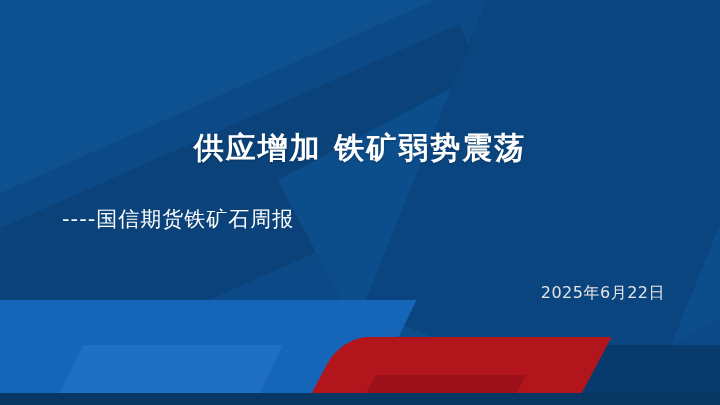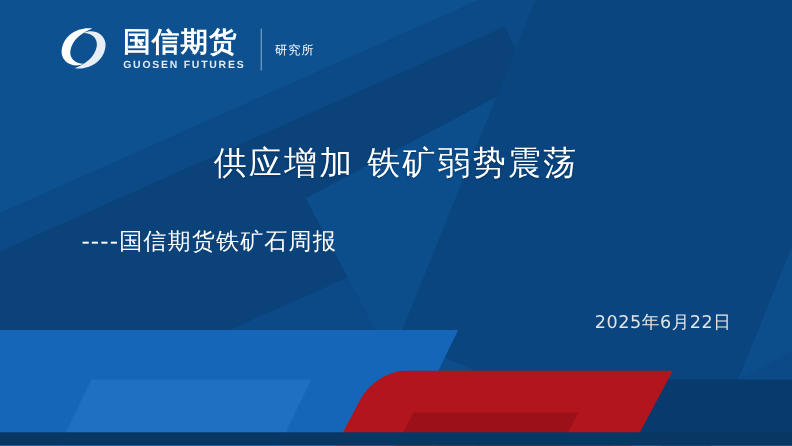--- a/index.html
+++ b/index.html
@@ -161,29 +161,29 @@
 
   
   .title-main {
     position: absolute;
     top: 128px;
     left: 0;
     width: 720px;
     text-align: center;
     font-family: "DejaVu Sans", sans-serif;
     font-size: 30px;
-    font-weight: normal;
+    font-weight: bold;
     color: #ffffff;
     letter-spacing: 2px;
     text-shadow: 0 1px 2px rgba(0,0,0,0.25);
   }
   .title-sub {
     position: absolute;
     top: 205px;
-    left: 74px;
+    left: 62px;
     font-family: "DejaVu Sans", sans-serif;
     font-size: 21px;
     color: #ffffff;
     letter-spacing: 1px;
   }
   .date-text {
     position: absolute;
     top: 283px;
     right: 55px;
     font-family: "DejaVu Sans", sans-serif;
@@ -203,32 +203,18 @@
     <div class="shape diag-band-3"></div>
     <div class="shape diag-band-4"></div>
     <div class="shape bottom-blue"></div>
     <div class="shape bottom-blue-2"></div>
     <div class="shape bottom-dark"></div>
     <div class="shape bottom-red"></div>
     <div class="shape bottom-red-2"></div>
     <div class="bottom-strip"></div>
   </div>
 
-  <div class="logo-block">
-    <div class="logo-mark">
-      <svg width="54" height="50" viewBox="0 0 54 50" xmlns="http://www.w3.org/2000/svg">
-        <path d="M6 28 C6 12, 22 4, 34 6 C24 10, 16 16, 14 26 C13 33, 18 38, 26 38 C18 42, 7 38, 6 28 Z" fill="#ffffff"></path>
-        <path d="M46 20 C46 36, 30 44, 18 42 C28 38, 36 32, 38 22 C39 15, 34 10, 26 10 C34 6, 45 10, 46 20 Z" fill="#e8eef5"></path>
-      </svg>
-    </div>
-    <div class="logo-text">
-      <div class="logo-cn">国信期货</div>
-      <div class="logo-en">GUOSEN FUTURES</div>
-    </div>
-    <div class="logo-divider"></div>
-    <div class="logo-sub">研究所</div>
-  </div>
 
   <div class="title-main">供应增加  铁矿弱势震荡</div>
   <div class="title-sub">----国信期货铁矿石周报</div>
   <div class="date-text">2025年6月22日</div>
 
 </div>
 
 </body></html>

